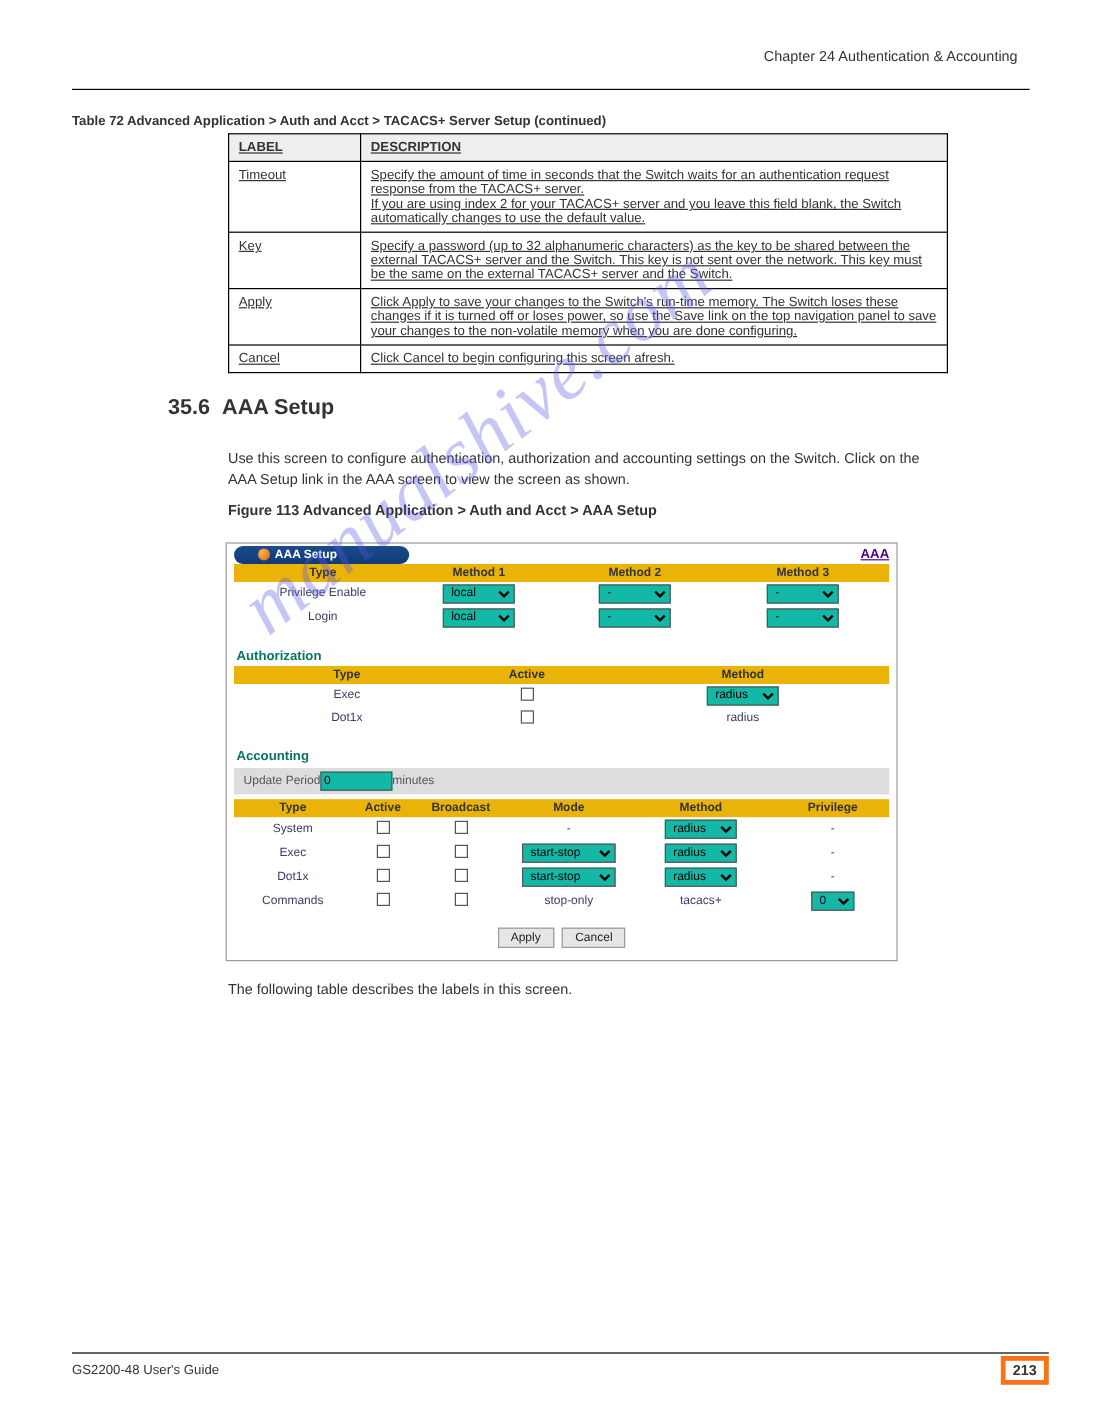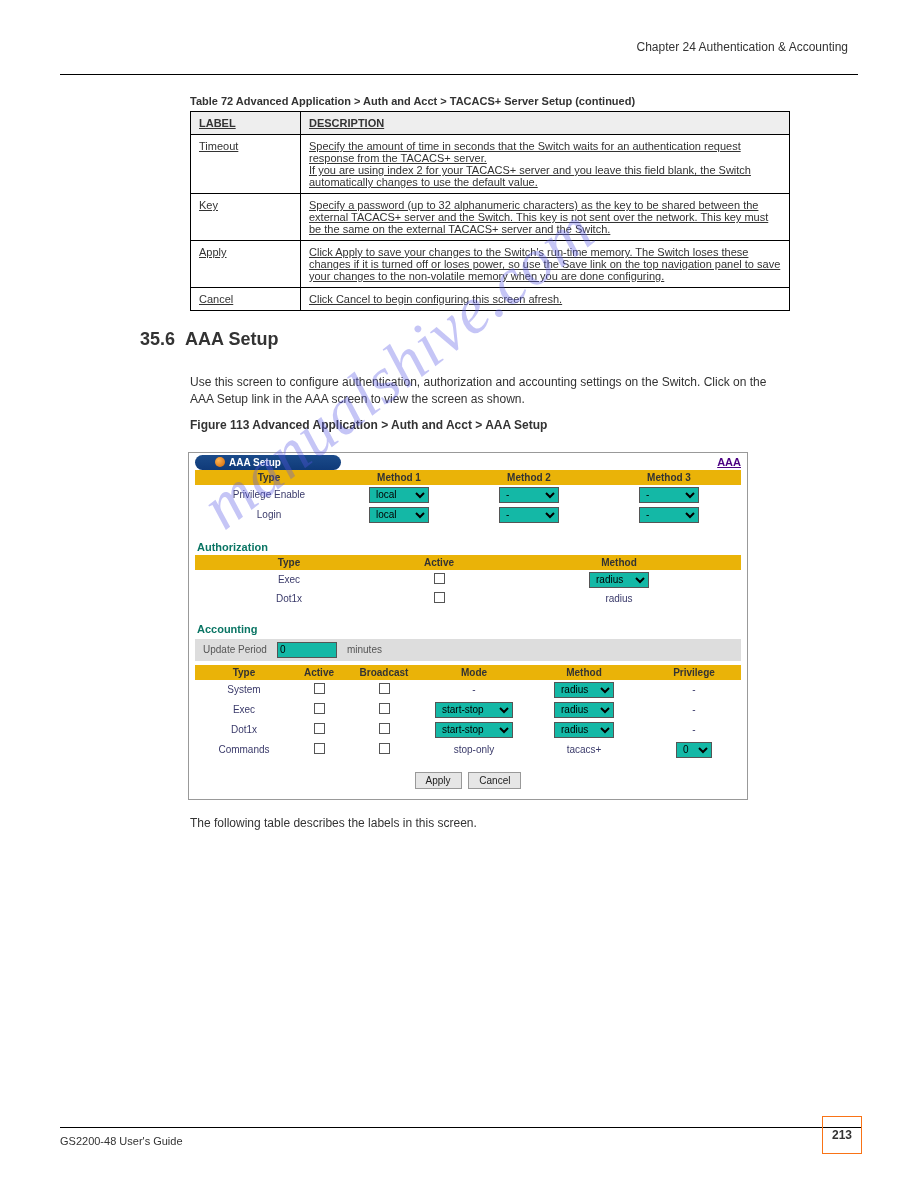--- a/index.html
+++ b/index.html
@@ -147,21 +147,20 @@
     width: 11px; height: 11px;
     border: 1px solid #555;
     background: #fff;
   }
   .update-row {
     margin: 4px 6px;
     background: #ddd;
     display: flex;
     align-items: center;
     padding: 3px 8px;
-    gap: 10px;
     font-size: 10px;
     color: #555;
   }
   .btn-row {
     text-align: center;
     margin-top: 12px;
   }
   .btn {
     display: inline-block;
     background: #e6e6e6;
@@ -175,37 +174,37 @@
     margin: 14px 0 0 130px;
     width: 600px;
     font-size: 12px;
     line-height: 1.6;
   }
 
   .footer {
     position: absolute;
     bottom: 40px;
     left: 60px;
-    right: 56px;
+    right: 44px;
   }
   .footer-rule {
     border-top: 1px solid #000;
     margin-bottom: 6px;
   }
   .footer-text {
     font-size: 11px;
     color: #333;
   }
   .page-number-box {
     position: absolute;
     right: 0;
     bottom: -6px;
-    border: 1px solid #f97316;
+    border: 4px solid #f97316;
     width: 40px;
-    height: 38px;
+    height: 24px;
     display: flex;
     align-items: center;
     justify-content: center;
     font-size: 12px;
     font-weight: bold;
   }
 
   
   .watermark {
     position: absolute;
@@ -222,21 +221,21 @@
     letter-spacing: 1px;
   }
 </style>
 </head>
 <body>
 
 <div class="page">
   <div class="header-text"> Chapter 24 Authentication &amp; Accounting</div>
   <div class="top-rule"></div>
 
-  <div style="margin-left:130px;font-size:11px;font-weight:bold;margin-bottom:4px;">Table 72   Advanced Application &gt; Auth and Acct &gt; TACACS+ Server Setup (continued)</div>
+  <div style="font-size:11px;font-weight:bold;margin-bottom:4px;">Table 72   Advanced Application &gt; Auth and Acct &gt; TACACS+ Server Setup (continued)</div>
 
   <table class="outer-table">
     <thead>
       <tr>
         <th style="width:110px">LABEL</th>
         <th>DESCRIPTION</th>
       </tr>
     </thead>
     <tbody id="desc-body">
         <tr>

